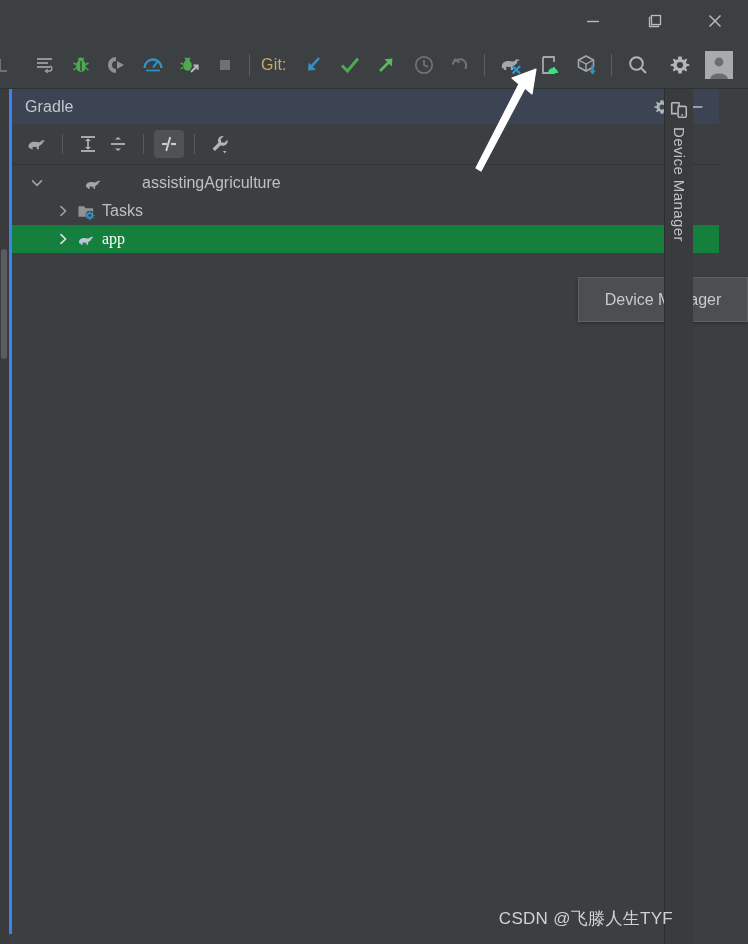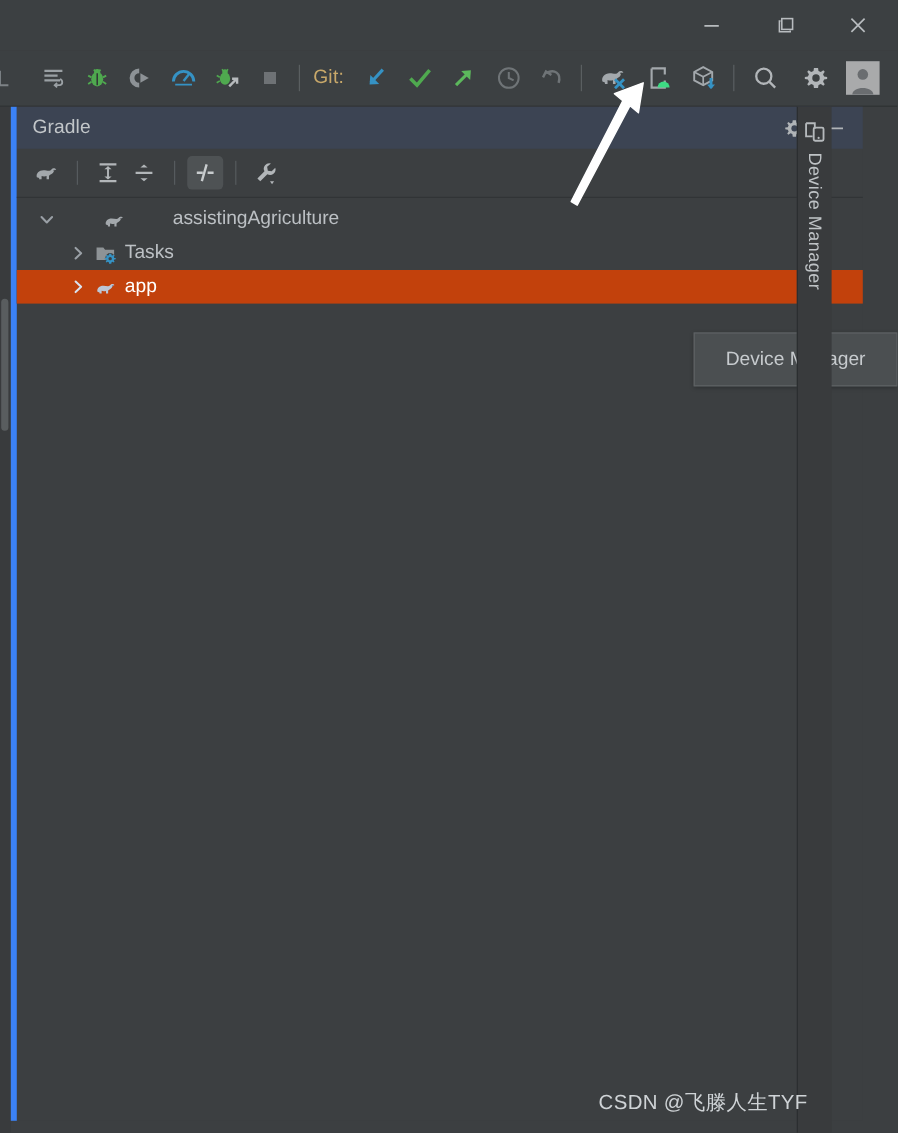--- a/index.html
+++ b/index.html
@@ -76,21 +76,21 @@
     overflow: hidden;
     margin-right: 4px;
   }
 
   
   .gradle-panel {
     position: absolute;
     left: 9px; top: 89px;
     width: 710px; height: 845px;
     background: #3c3f41;
-    border-left: 5px solid #3b82f6;
+    border-left: 3px solid #3b82f6;
   }
   .gradle-header {
     position: relative;
     height: 35px;
     background: #3c4453;
     display: flex;
     align-items: center;
     padding: 0 6px 0 13px;
   }
   .gradle-title {
@@ -134,21 +134,21 @@
     padding-top: 4px;
   }
   .tree-row {
     height: 28px;
     display: flex;
     align-items: center;
     color: #bcc0c4;
     font-size: 16px;
     position: relative;
   }
-  .tree-row.selected { background: #c2410c; color: #ffffff; }
+  .tree-row.selected { background: #15803d; color: #ffffff; font-family: Liberation Serif, serif; }
   .tw-arrow {
     width: 22px; height: 28px;
     display: flex; align-items: center; justify-content: center;
     color: #9aa0a6;
     flex: 0 0 auto;
   }
   .tree-row.selected .tw-arrow { color: #d9e1ef; }
   .tw-icon {
     width: 24px; height: 28px;
     display: flex; align-items: center; justify-content: center;

